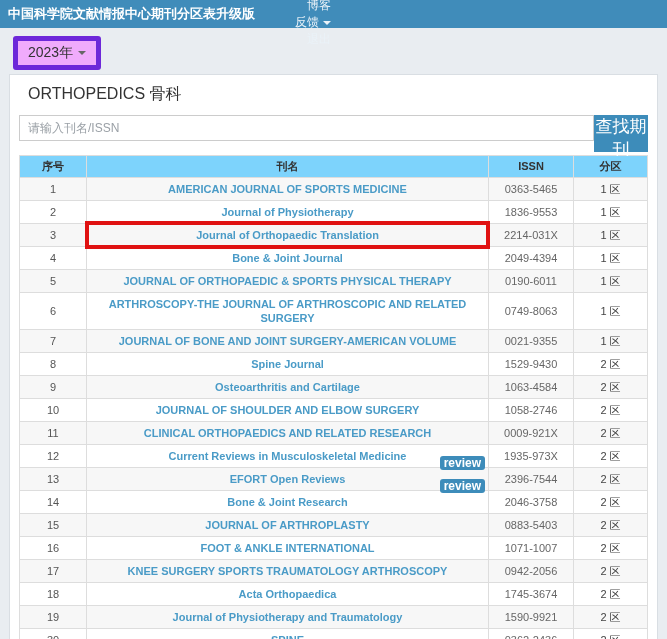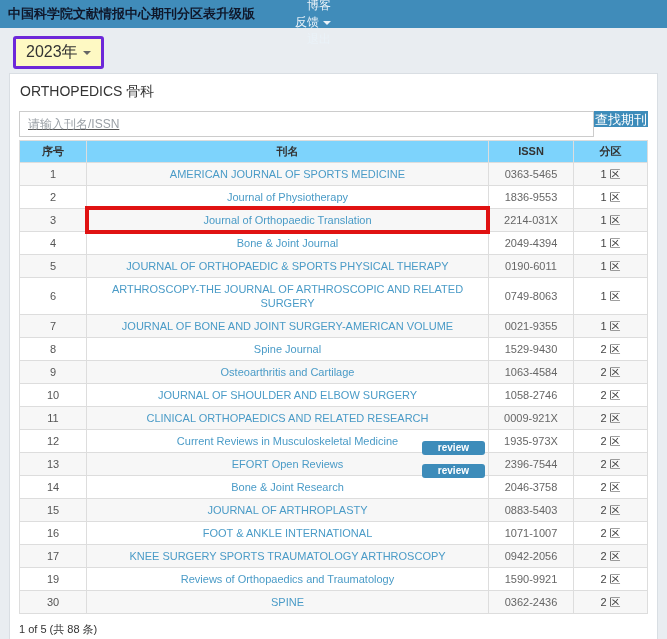--- a/index.html
+++ b/index.html
@@ -8,86 +8,86 @@
     font-family: "Liberation Sans", sans-serif;
     background: #e9edf1;
     position: relative;
   }
 
   
   .navbar {
     height: 28px; background: #408cba;
     display: flex; align-items: center; padding: 0 8px;
   }
-  .brand { color: #0f172a; font-size: 13px; font-weight: bold; white-space: nowrap; }
+  .brand { color: #ffffff; font-size: 13px; font-weight: bold; white-space: nowrap; }
   .nav-links { display: flex; align-items: flex-end; margin-left: 16px; flex-direction: column; }
   .nav-link {
     color: #eaf2f8; font-size: 12px; text-decoration: none;
     margin-left: 24px; white-space: nowrap; cursor: pointer;
   }
   .caret {
     display: inline-block; width: 0; height: 0; margin-left: 4px;
     border-left: 4px solid transparent; border-right: 4px solid transparent;
     border-top: 4px solid #eaf2f8; vertical-align: middle;
   }
 
   
   .year-bar { padding: 8px 13px 4px; }
   .year-btn {
-    background: #fef9c3; border: 3px solid #6d28d9; border-radius: 3px;
-    padding: 3px 10px; font-size: 16px; color: #333; cursor: pointer;
+    background: #f0abfc; border: 5px solid #6d28d9; border-radius: 3px;
+    padding: 3px 10px; font-size: 14px; color: #333; cursor: pointer;
   }
   .year-btn .caret { border-top-color: #666; margin-left: 5px; }
 
   
   .panel {
     margin: 0 9px; background: #fff; border: 1px solid #d9dee3;
     height: 600px;
   }
-  .panel-title { padding: 9px 10px 7px; font-size: 14px; color: #333; }
+  .panel-title { padding: 9px 18px 7px; font-size: 16px; color: #333; }
   .panel-body { padding: 0 9px 8px; }
 
   
   .search-row { display: flex; margin: 3px 0 3px; }
   .search-input {
     flex: 1; height: 26px; border: 1px solid #ccc;
-    padding: 0 8px; font-size: 12px; color: #555; outline: none; text-decoration: underline;
+    padding: 0 8px; font-size: 12px; color: #555; outline: none;
   }
   .search-input::placeholder { color: #9aa0a6; }
   .search-btn {
-    width: 54px; height: 16px; border: none; background: #3d8cba;
-    color: #fff; font-size: 13px; cursor: pointer;
+    width: 54px; height: 37px; border: none; background: #3d8cba;
+    color: #fff; font-size: 17px; cursor: pointer;
   }
 
   
   table { width: 100%; border-collapse: collapse; font-size: 11px; table-layout: fixed; }
   th, td {
     border: 1px solid #ddd; text-align: center;
     position: relative; overflow: visible;
   }
   th { padding: 3px 4px; line-height: 15px; color: #333; font-weight: bold; background: #7dd3fc; }
   td { padding: 4px 4px; line-height: 14px; }
   tbody tr:nth-child(odd) { background: #f7f7f7; }
   tbody tr:nth-child(even) { background: #ffffff; }
-  .journal-link { color: #4a9bc7; text-decoration: none; cursor: pointer; }
+  .journal-link { color: #4a9bc7; text-decoration: none; cursor: pointer; font-weight: bold; }
   .cell-no { color: #555; }
   .cell-issn { color: #666; }
   .cell-zone { color: #444; }
 
   
   td.hl::after {
     content: ""; position: absolute; left: -2px; right: -2px; top: -3px; bottom: -3px;
     border: 4px solid #e01212; z-index: 3; pointer-events: none;
   }
 
   
   .review-badge {
     position: absolute; right: 3px; bottom: -3px; z-index: 2;
-    background: #3d8cba; color: #fff; font-size: 10px; font-weight: bold;
-    line-height: 10px; padding: 2px 16px; border-radius: 3px; cursor: default;
+    background: #3d8cba; color: #fff; font-size: 12px; font-weight: bold;
+    line-height: 10px; padding: 2px 4px; border-radius: 3px; cursor: default;
   }
 
   
   .footer-info { font-size: 11px; color: #333; margin-top: 8px; }
 </style>
 </head>
 <body>
 
 <div class="navbar">
   <span class="brand">中国科学院文献情报中心期刊分区表升级版</span>
@@ -226,22 +226,28 @@
             <td class="cell-issn">1071-1007</td>
             <td class="cell-zone">2 区</td>
           </tr>
           <tr>
             <td class="cell-no">17</td>
             <td class="cell-name"><a class="journal-link">KNEE SURGERY SPORTS TRAUMATOLOGY ARTHROSCOPY</a></td>
             <td class="cell-issn">0942-2056</td>
             <td class="cell-zone">2 区</td>
           </tr>
           <tr>
+            <td class="cell-no">18</td>
+            <td class="cell-name"><a class="journal-link">Acta Orthopaedica</a></td>
+            <td class="cell-issn">1745-3674</td>
+            <td class="cell-zone">2 区</td>
+          </tr>
+          <tr>
             <td class="cell-no">19</td>
-            <td class="cell-name"><a class="journal-link">Reviews of Orthopaedics and Traumatology</a></td>
+            <td class="cell-name"><a class="journal-link">Journal of Physiotherapy and Traumatology</a></td>
             <td class="cell-issn">1590-9921</td>
             <td class="cell-zone">2 区</td>
           </tr>
           <tr>
             <td class="cell-no">30</td>
             <td class="cell-name"><a class="journal-link">SPINE</a></td>
             <td class="cell-issn">0362-2436</td>
             <td class="cell-zone">2 区</td>
           </tr>
         </tbody>

